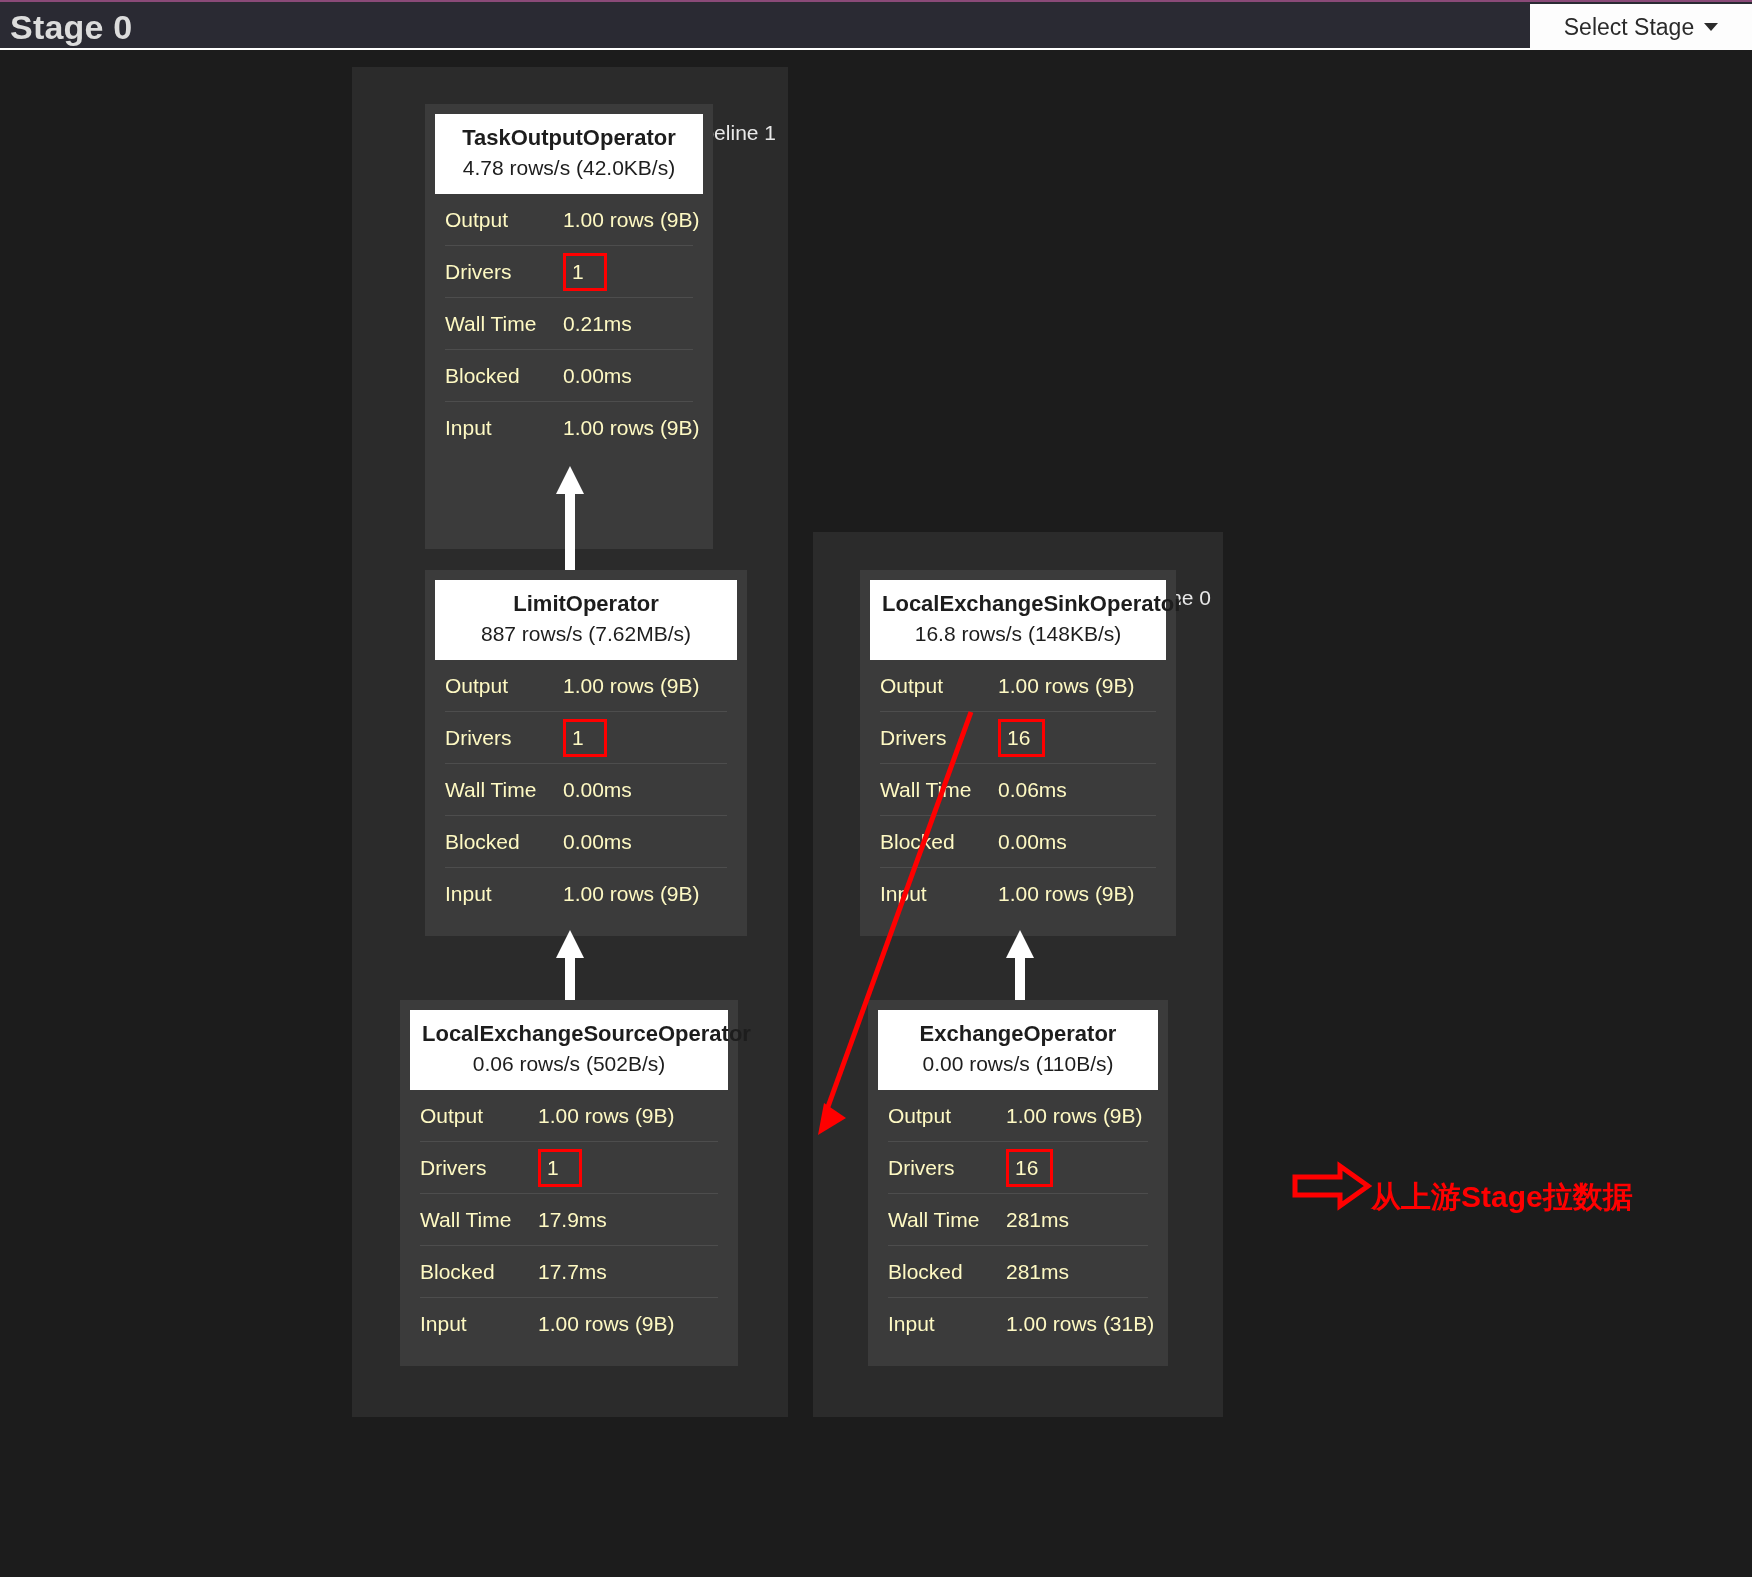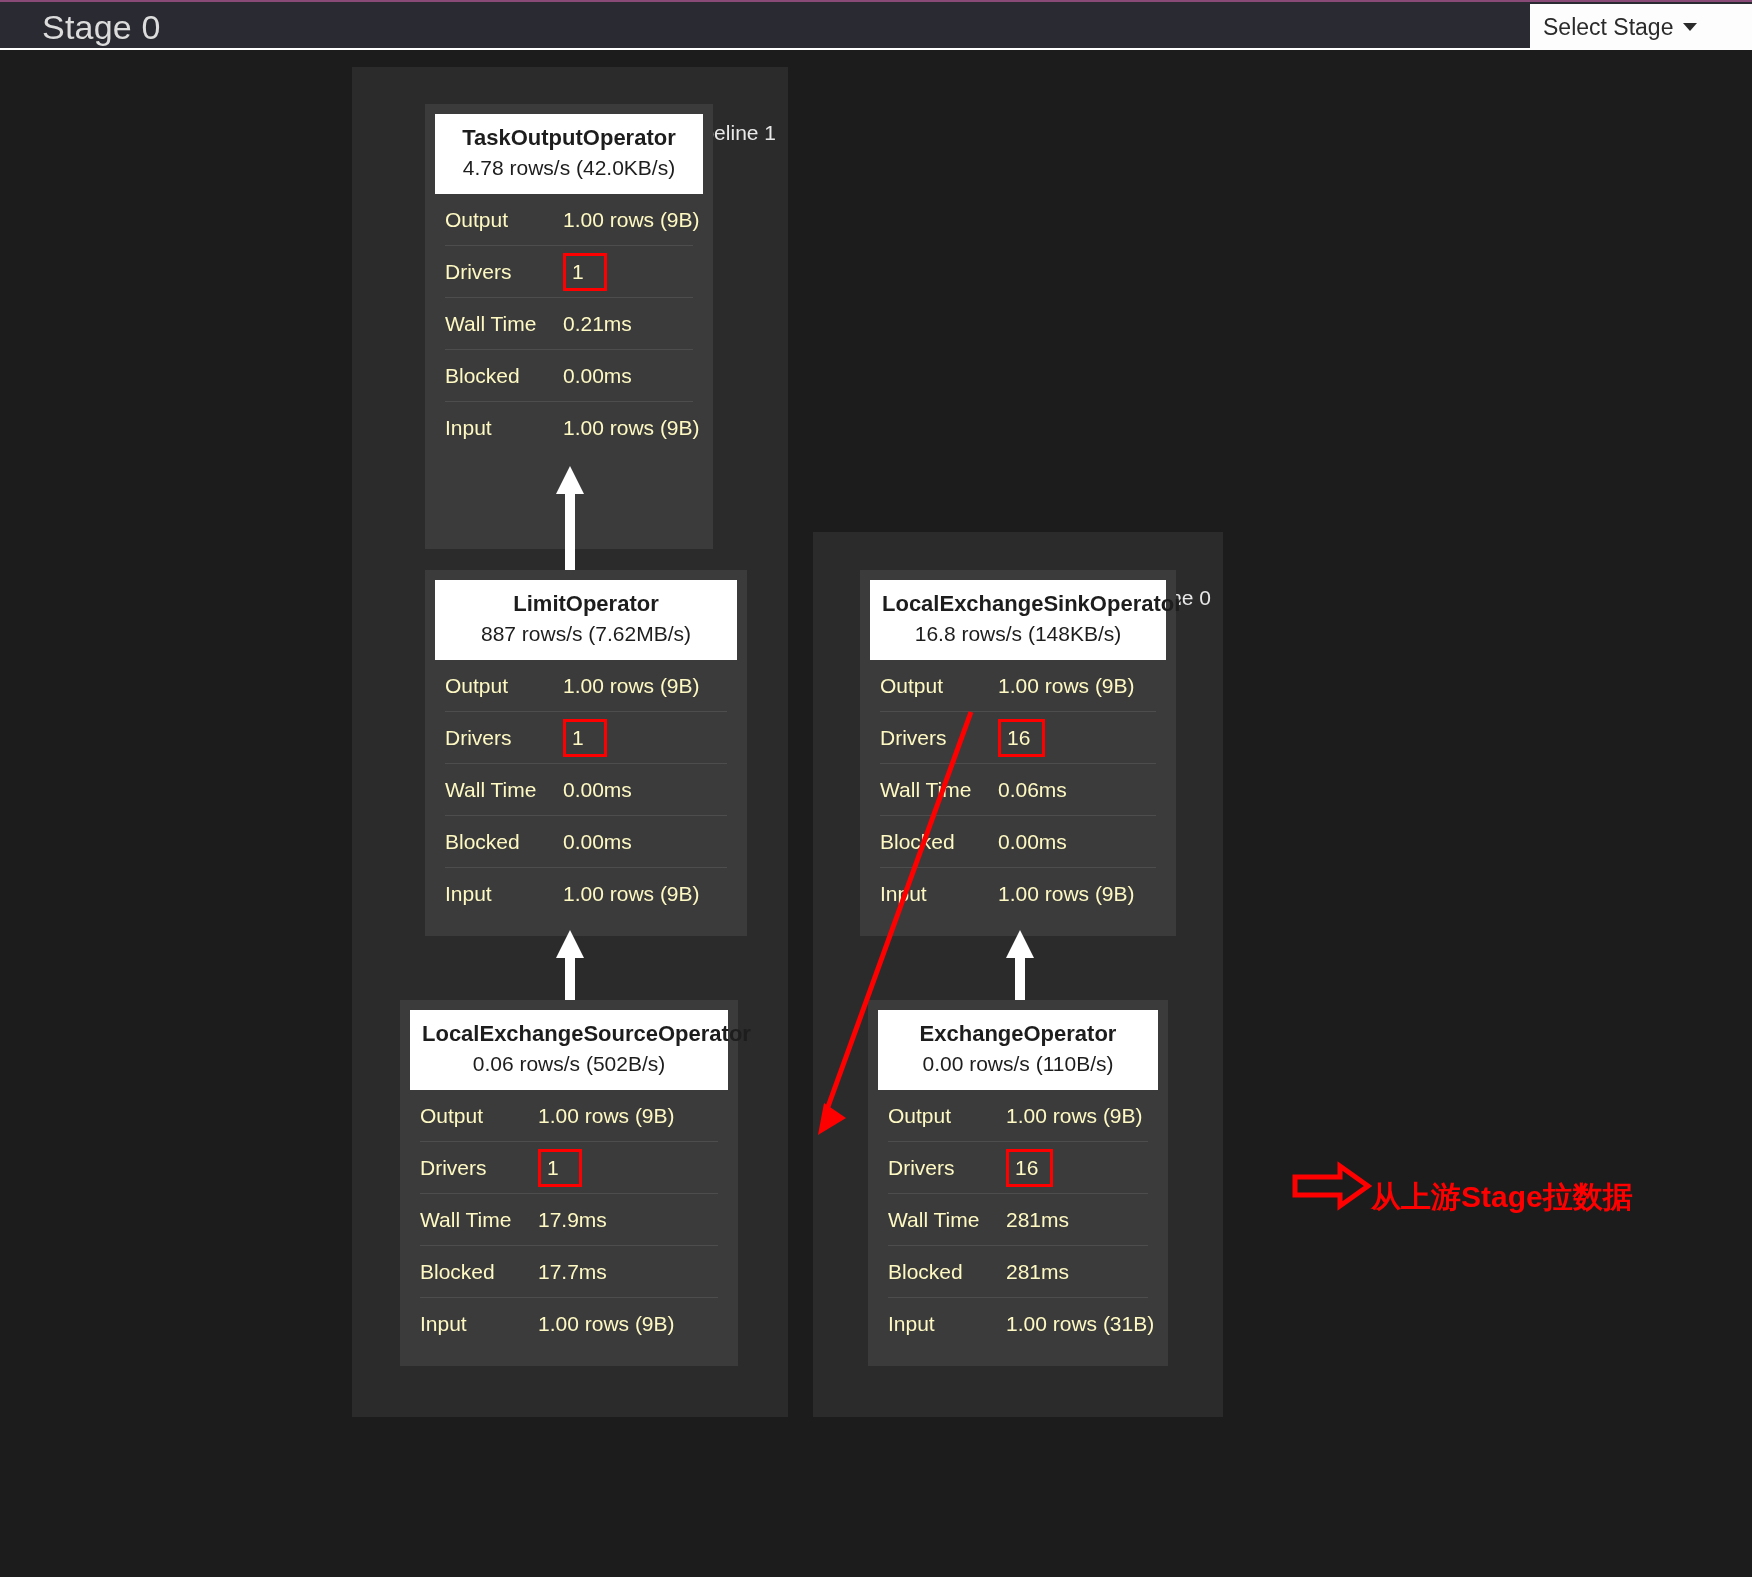--- a/index.html
+++ b/index.html
@@ -21,36 +21,36 @@
     background: #2a2a33;
     border-top: 2px solid #8a4a78;
     border-bottom: 2px solid #ffffff;
   }
   #stage-title {
     position: absolute;
     left: 10px;
     top: 2px;
     font-size: 34px;
     color: #dcdcdc;
-    font-weight: 400;
+    font-weight: 700;
     line-height: 46px;
     letter-spacing: 0.2px;
-    margin-left: 32px;
   }
   #select-stage-button {
     position: absolute;
     right: 0px;
     top: 2px;
     height: 46px;
     min-width: 222px;
     background: #fdfdfd;
     color: #2b2b2b;
     font-size: 23px;
     line-height: 46px;
-    padding: 0 13px;
+    text-align: center;
+    padding: 0 24px;
     cursor: pointer;
     border: none;
     font-family: "Liberation Sans", sans-serif;
   }
   #select-stage-button .caret {
     display: inline-block;
     margin-left: 10px;
     width: 0; height: 0;
     border-left: 7px solid transparent;
     border-right: 7px solid transparent;

